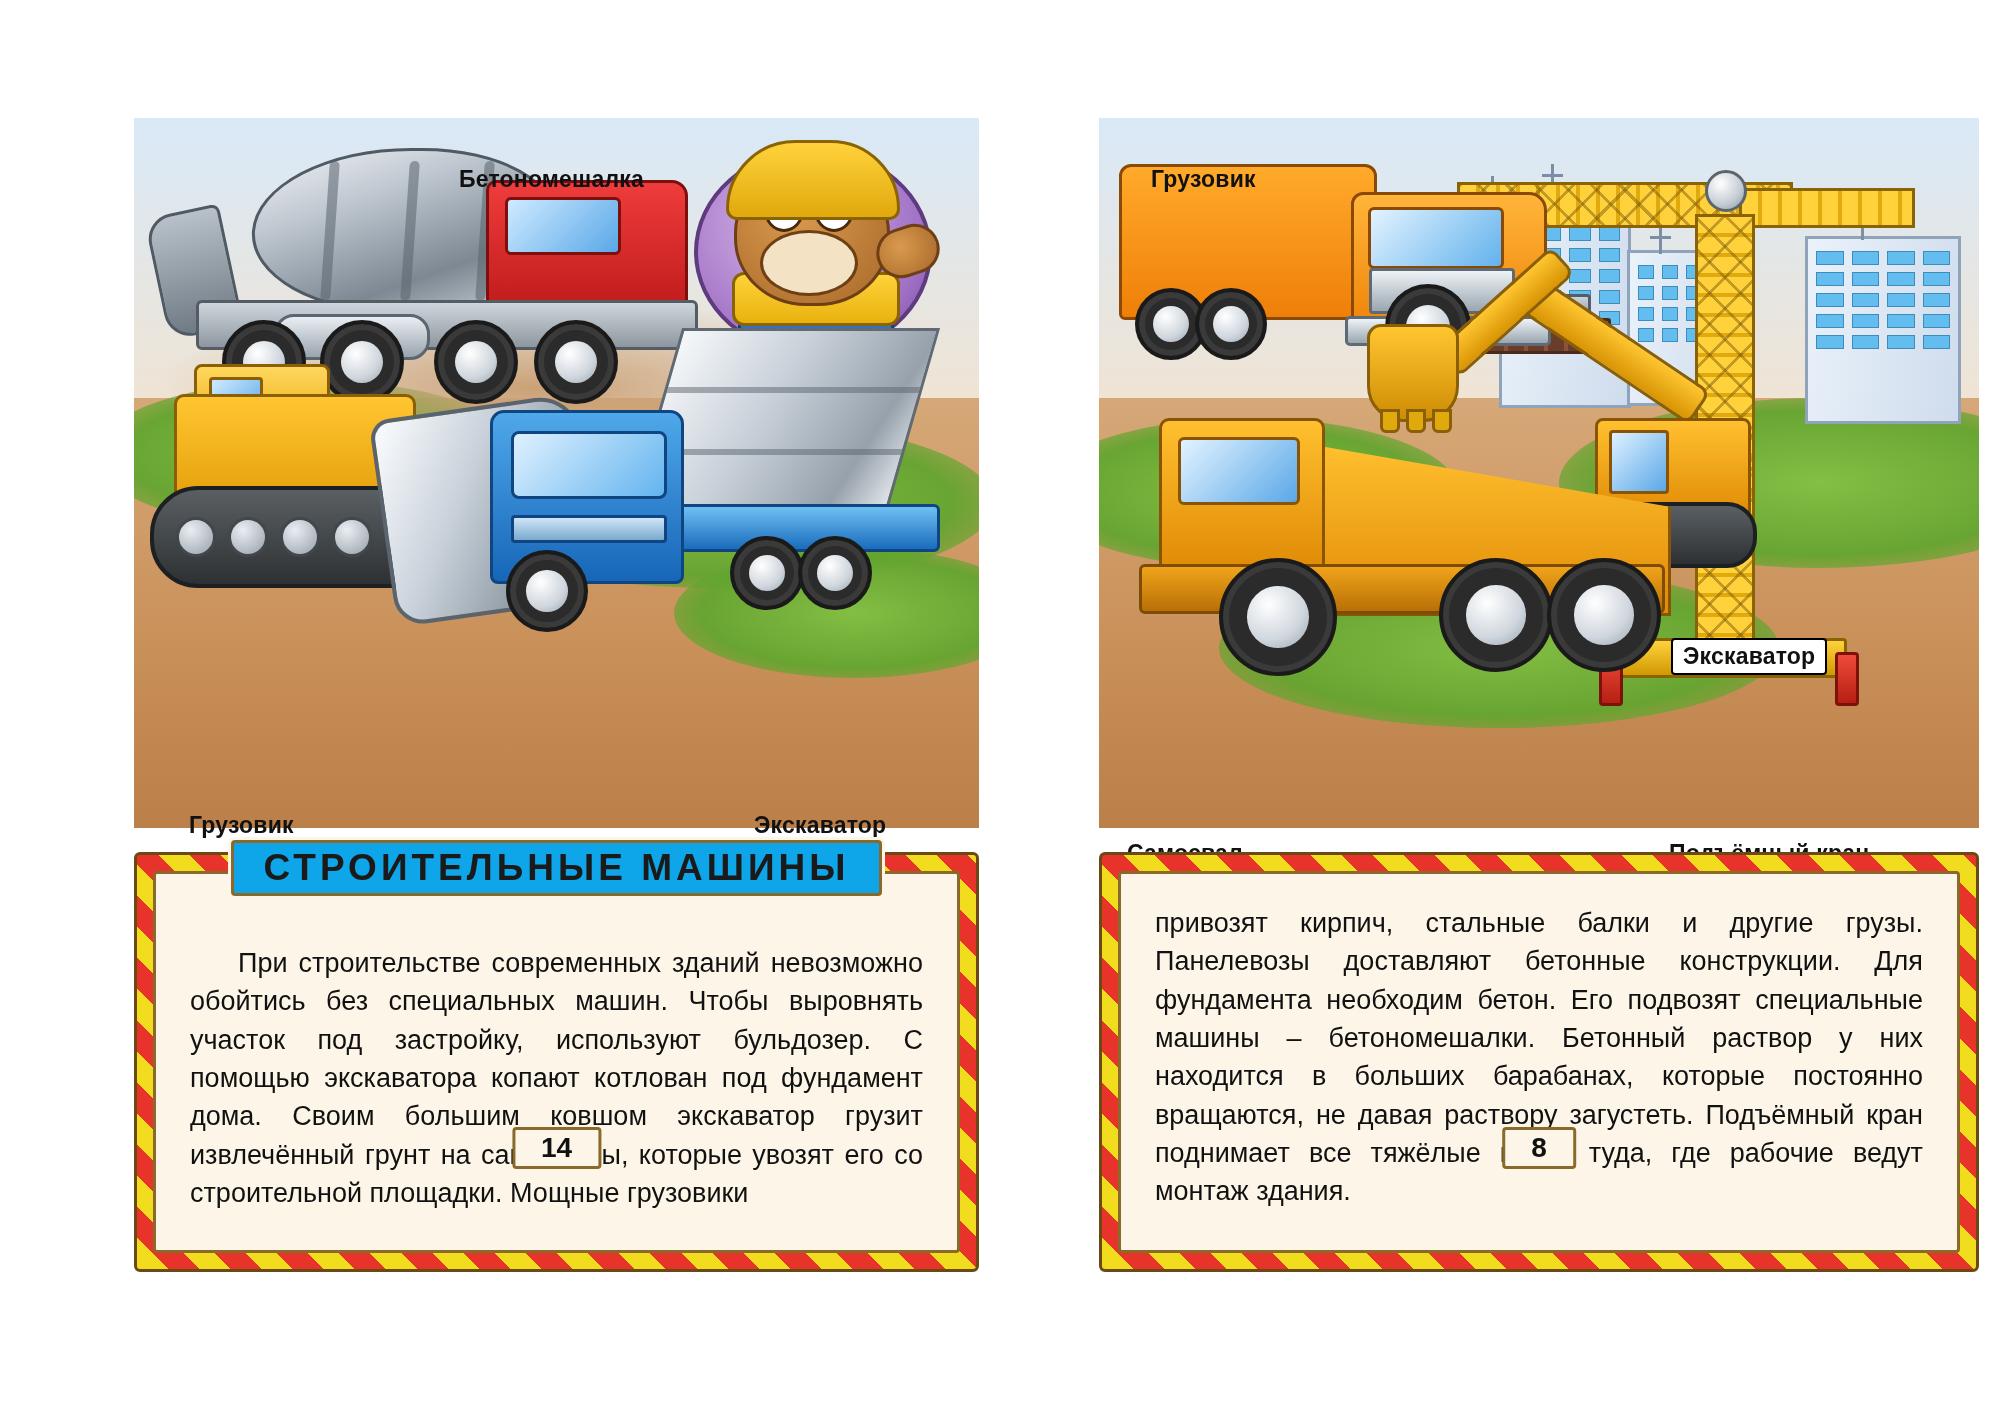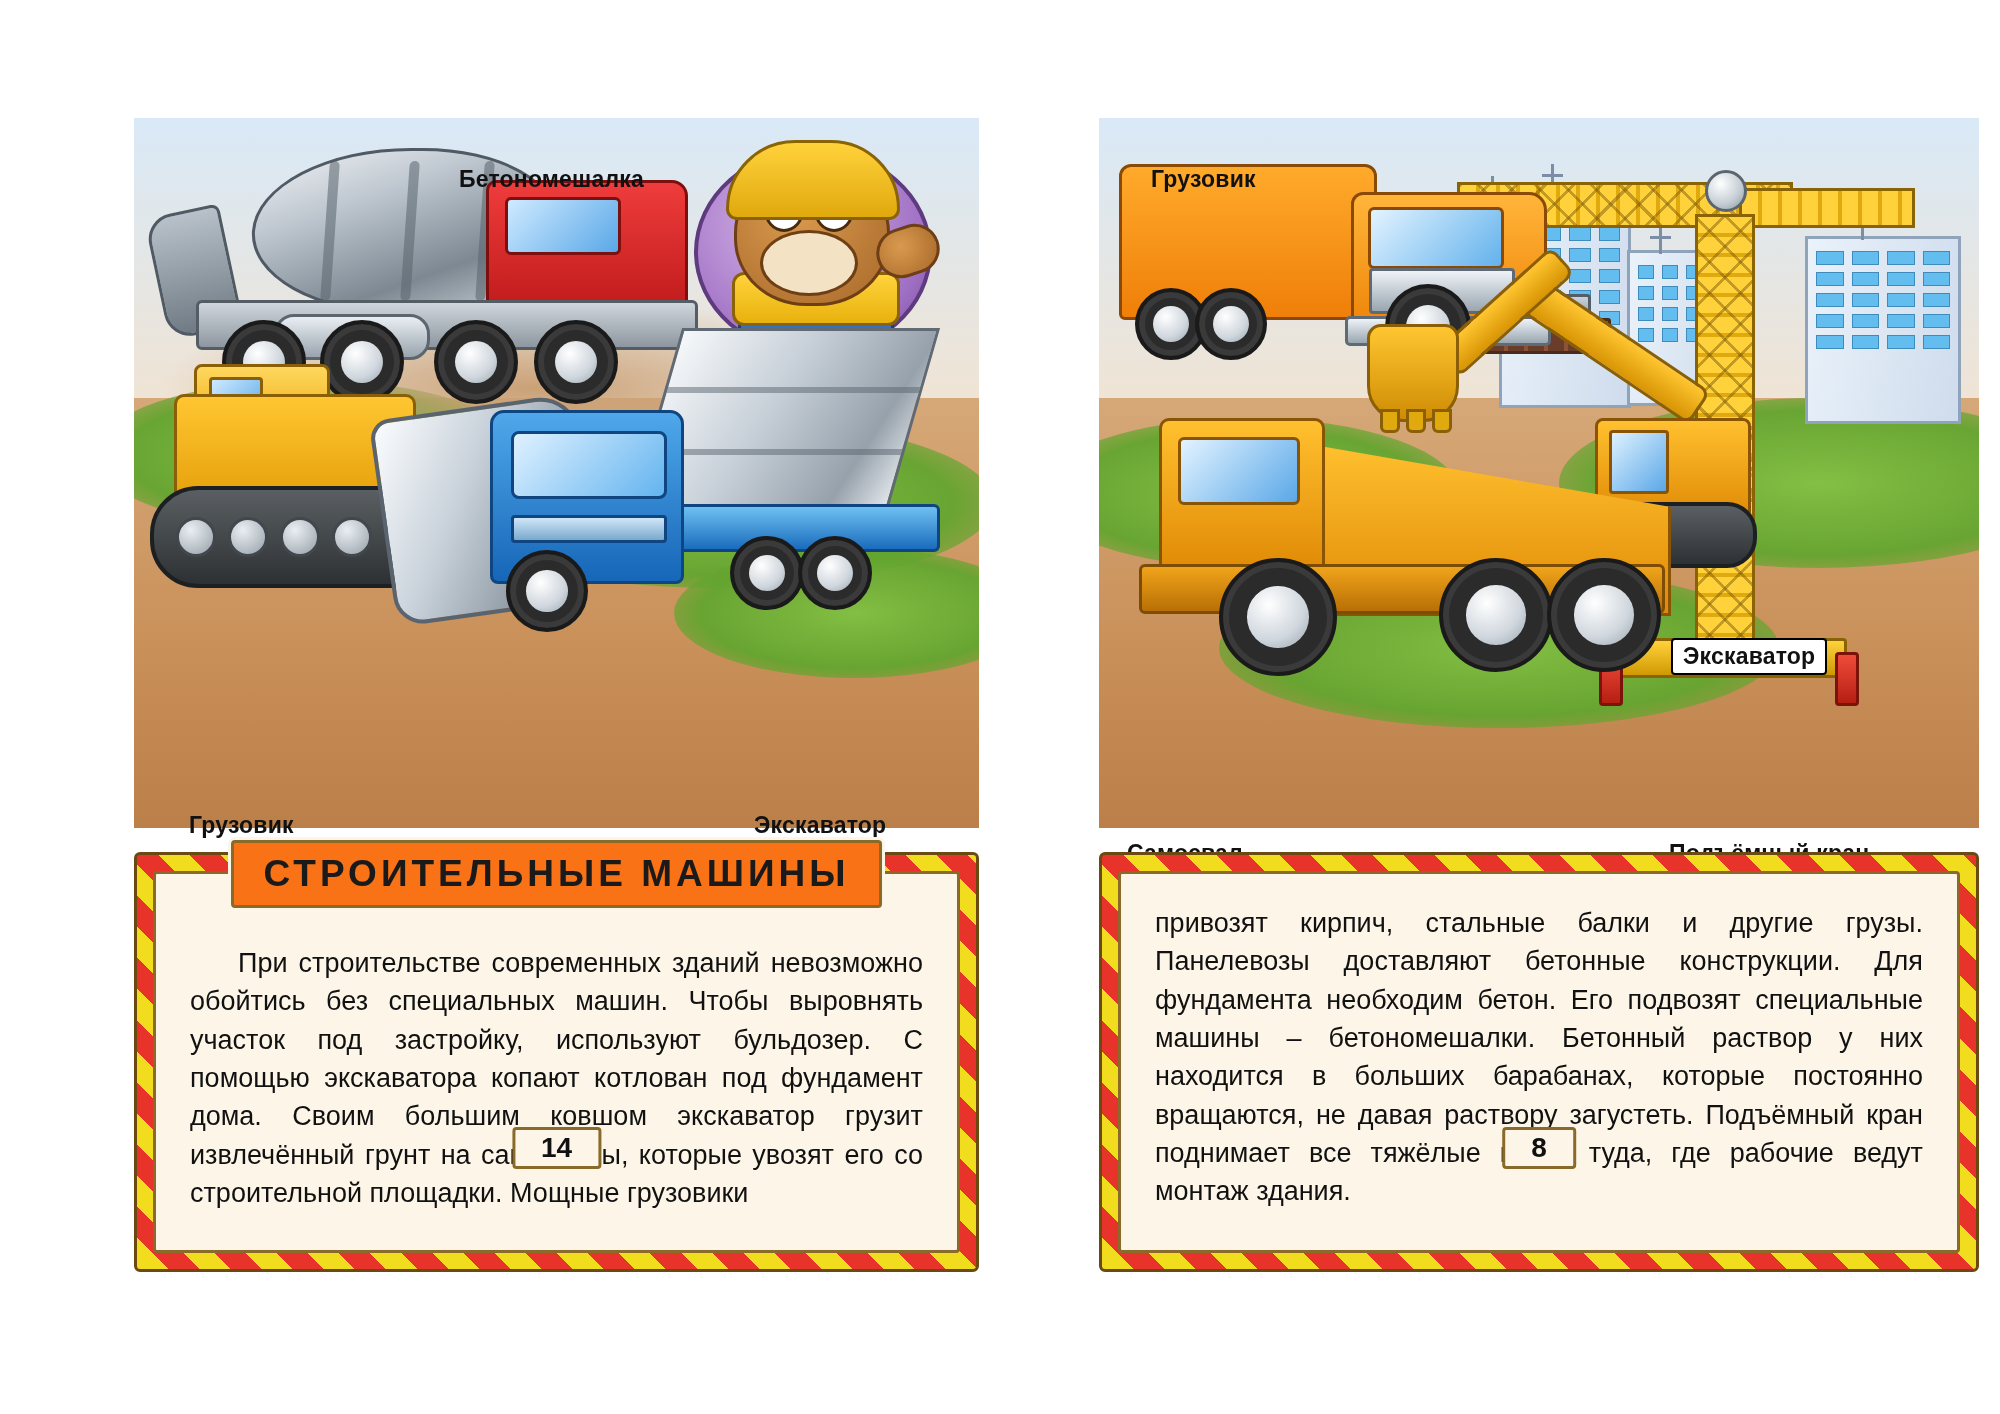--- a/index.html
+++ b/index.html
@@ -116,24 +116,24 @@
     border: 3px solid #8a6a2a;
     border-radius: 4px;
     padding: 26px 34px 34px 34px;
   }
 
   .title-plate {
     position: absolute;
     left: 50%;
     top: -34px;
     transform: translateX(-50%);
-    background: #f97316;
+    background: #0ea5e9;
     border: 3px solid #8a6a2a;
     border-radius: 4px;
-    padding: 10px 30px;
+    padding: 4px 30px;
     box-shadow: 0 0 0 3px #fdf6e8;
   }
   .title-plate .t {
     font-size: 37px;
     font-weight: bold;
     letter-spacing: 4px;
     color: #1a1a1a;
     white-space: nowrap;
   }
 

